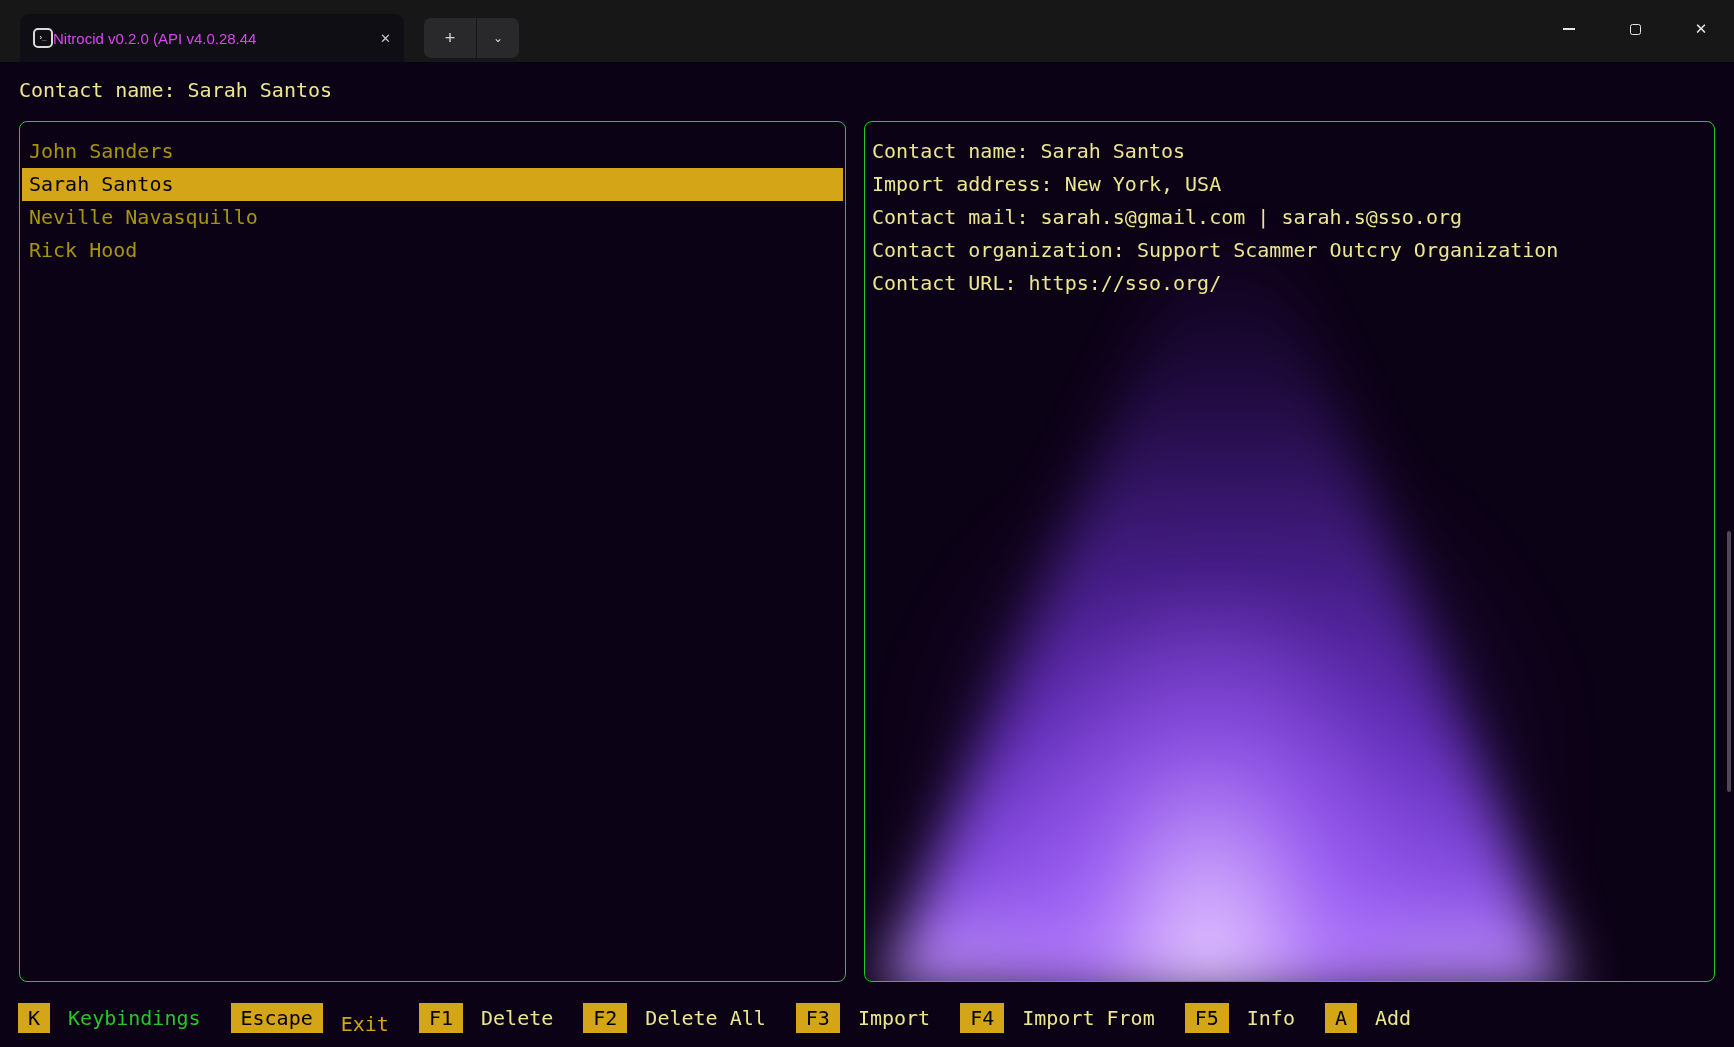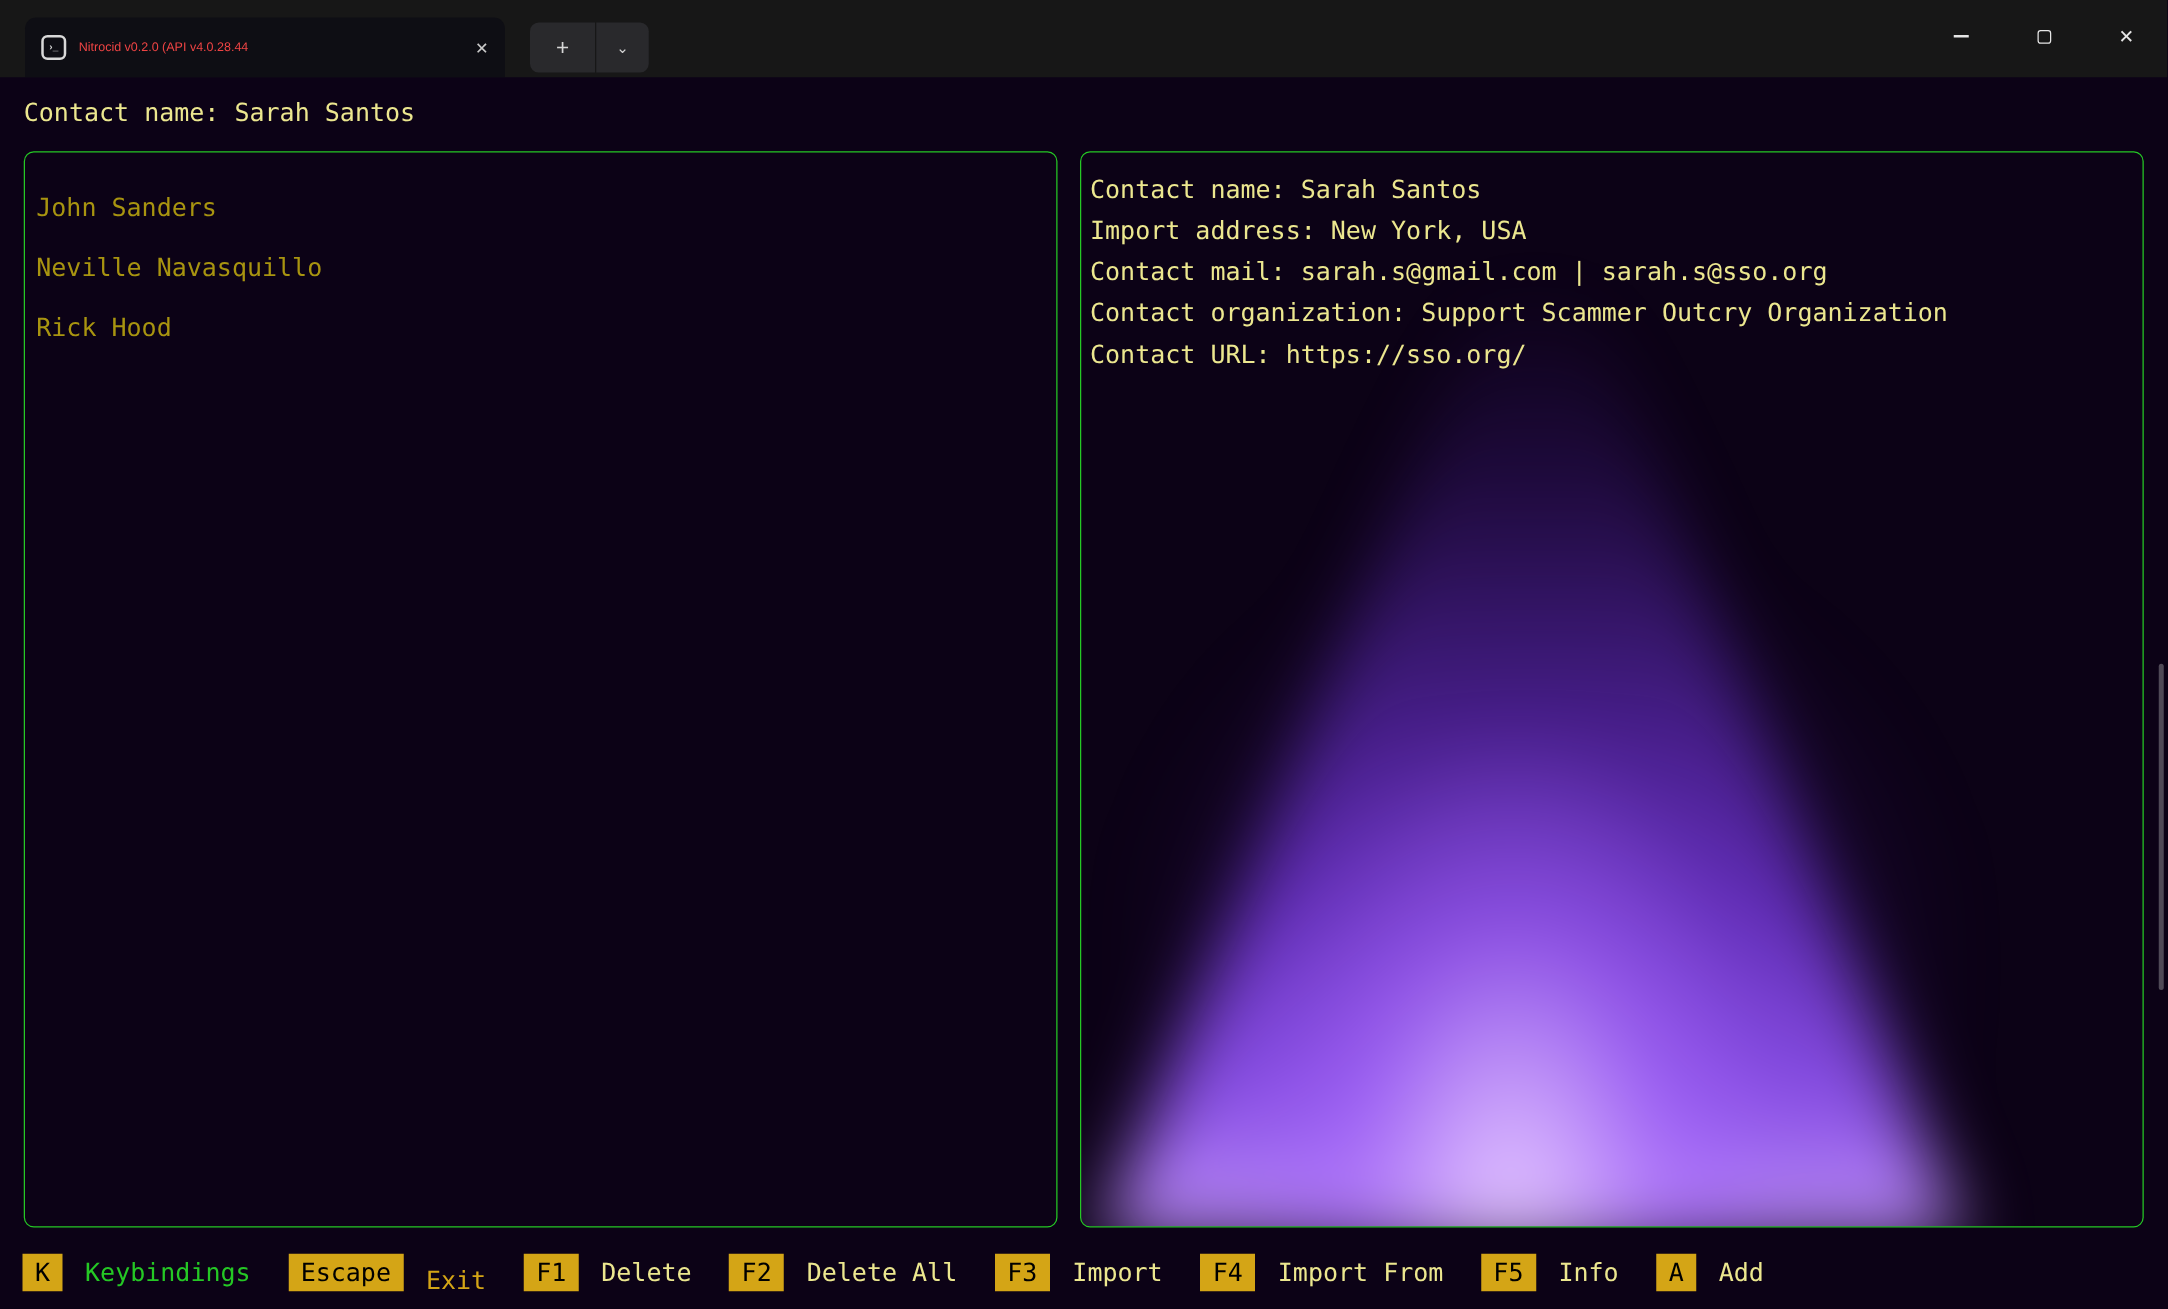--- a/index.html
+++ b/index.html
@@ -7,21 +7,21 @@
   body { position:relative; background:#0c0216; font-family:"DejaVu Sans Mono","Liberation Mono",monospace; }
 
   
   .titlebar { position:absolute; left:0; top:0; width:1734px; height:62px; background:#171717;
               font-family:"Liberation Sans",sans-serif; }
   .tab { position:absolute; left:20px; top:14px; width:384px; height:48px; background:#0e0e14;
          border-radius:9px 9px 0 0; display:flex; align-items:center; }
   .tab-icon { width:20px; height:20px; border:2px solid #d9d9d9; border-radius:5px; margin-left:13px;
               flex:0 0 auto; display:flex; align-items:center; justify-content:center;
               color:#d9d9d9; font-size:8px; line-height:8px; font-weight:bold; }
-  .tab-title { margin-left:10px; flex:1; color:#ef4444; font-size:10px; white-space:nowrap; overflow:hidden; }
+  .tab-title { flex:1; color:#d946ef; font-size:15px; white-space:nowrap; overflow:hidden; }
   .tab-close { flex:0 0 auto; margin:0 13px 0 6px; color:#c9c9c9; font-size:13px; }
   .newtab-group { position:absolute; left:424px; top:18px; height:40px; display:flex; }
   .newtab-btn, .dropdown-btn { display:flex; align-items:center; justify-content:center;
               background:#29292c; color:#d6d6d6; }
   .newtab-btn { width:52px; font-size:18px; border-radius:7px 0 0 7px; }
   .dropdown-btn { width:42px; font-size:12px; border-radius:0 7px 7px 0; margin-left:1px; }
   .win-controls { position:absolute; right:0; top:0; height:58px; display:flex; }
   .win-btn { width:66px; height:58px; display:flex; align-items:center; justify-content:center; }
   .min-glyph { width:12px; height:2px; background:#e6e6e6; }
   .max-glyph { width:11px; height:11px; border:1.5px solid #e6e6e6; border-radius:2.5px; }
@@ -30,21 +30,21 @@
   
   .terminal { position:absolute; left:0; top:62px; width:1734px; height:985px; background:#0c0216;
               color:#ece78f; font-size:20px; }
   .header-line { position:absolute; left:19px; top:12px; line-height:33px; white-space:nowrap; }
 
   .panel { position:absolute; top:59px; height:861px; border:1px solid #25c825; border-radius:8px; }
   .panel-left { left:19px; width:827px; }
   .panel-right { left:864px; width:851px; overflow:hidden; }
 
   .contact-list { padding-top:13px; }
-  .contact-row { height:33px; line-height:33px; padding-left:7px; margin:15px 2px; color:#a89410; white-space:nowrap; }
+  .contact-row { height:33px; line-height:33px; padding-left:7px; margin:0 2px; color:#a89410; white-space:nowrap; }
   .contact-row.selected { background:#d4a516; color:#000000; }
 
   .details { position:relative; padding-top:13px; }
   .detail-line { height:33px; line-height:33px; padding-left:7px; white-space:nowrap; }
 
   
   .glow-wrap { position:absolute; inset:0; filter:blur(28px); pointer-events:none; }
   .glow-ambient { position:absolute; left:40px; top:240px; width:660px; height:660px;
       background:radial-gradient(circle at 50% 62%, rgba(112,50,222,0.26), rgba(112,50,222,0) 66%); }
   .glow-cone { position:absolute; left:15px; top:110px; width:690px; height:760px;
@@ -98,20 +98,21 @@
   </div>
 </div>
 
 <div class="terminal">
 
   <div class="header-line">Contact name: Sarah Santos</div>
 
   <div class="panel panel-left">
     <div class="contact-list">
       <div class="contact-row">John Sanders</div>
+      <div class="contact-row selected">Sarah Santos</div>
       <div class="contact-row">Neville Navasquillo</div>
       <div class="contact-row">Rick Hood</div>
     </div>
   </div>
 
   <div class="panel panel-right">
     <div class="glow-wrap">
       <div class="glow-ambient"></div>
       <div class="glow-cone"></div>
       <div class="glow-core"></div>

